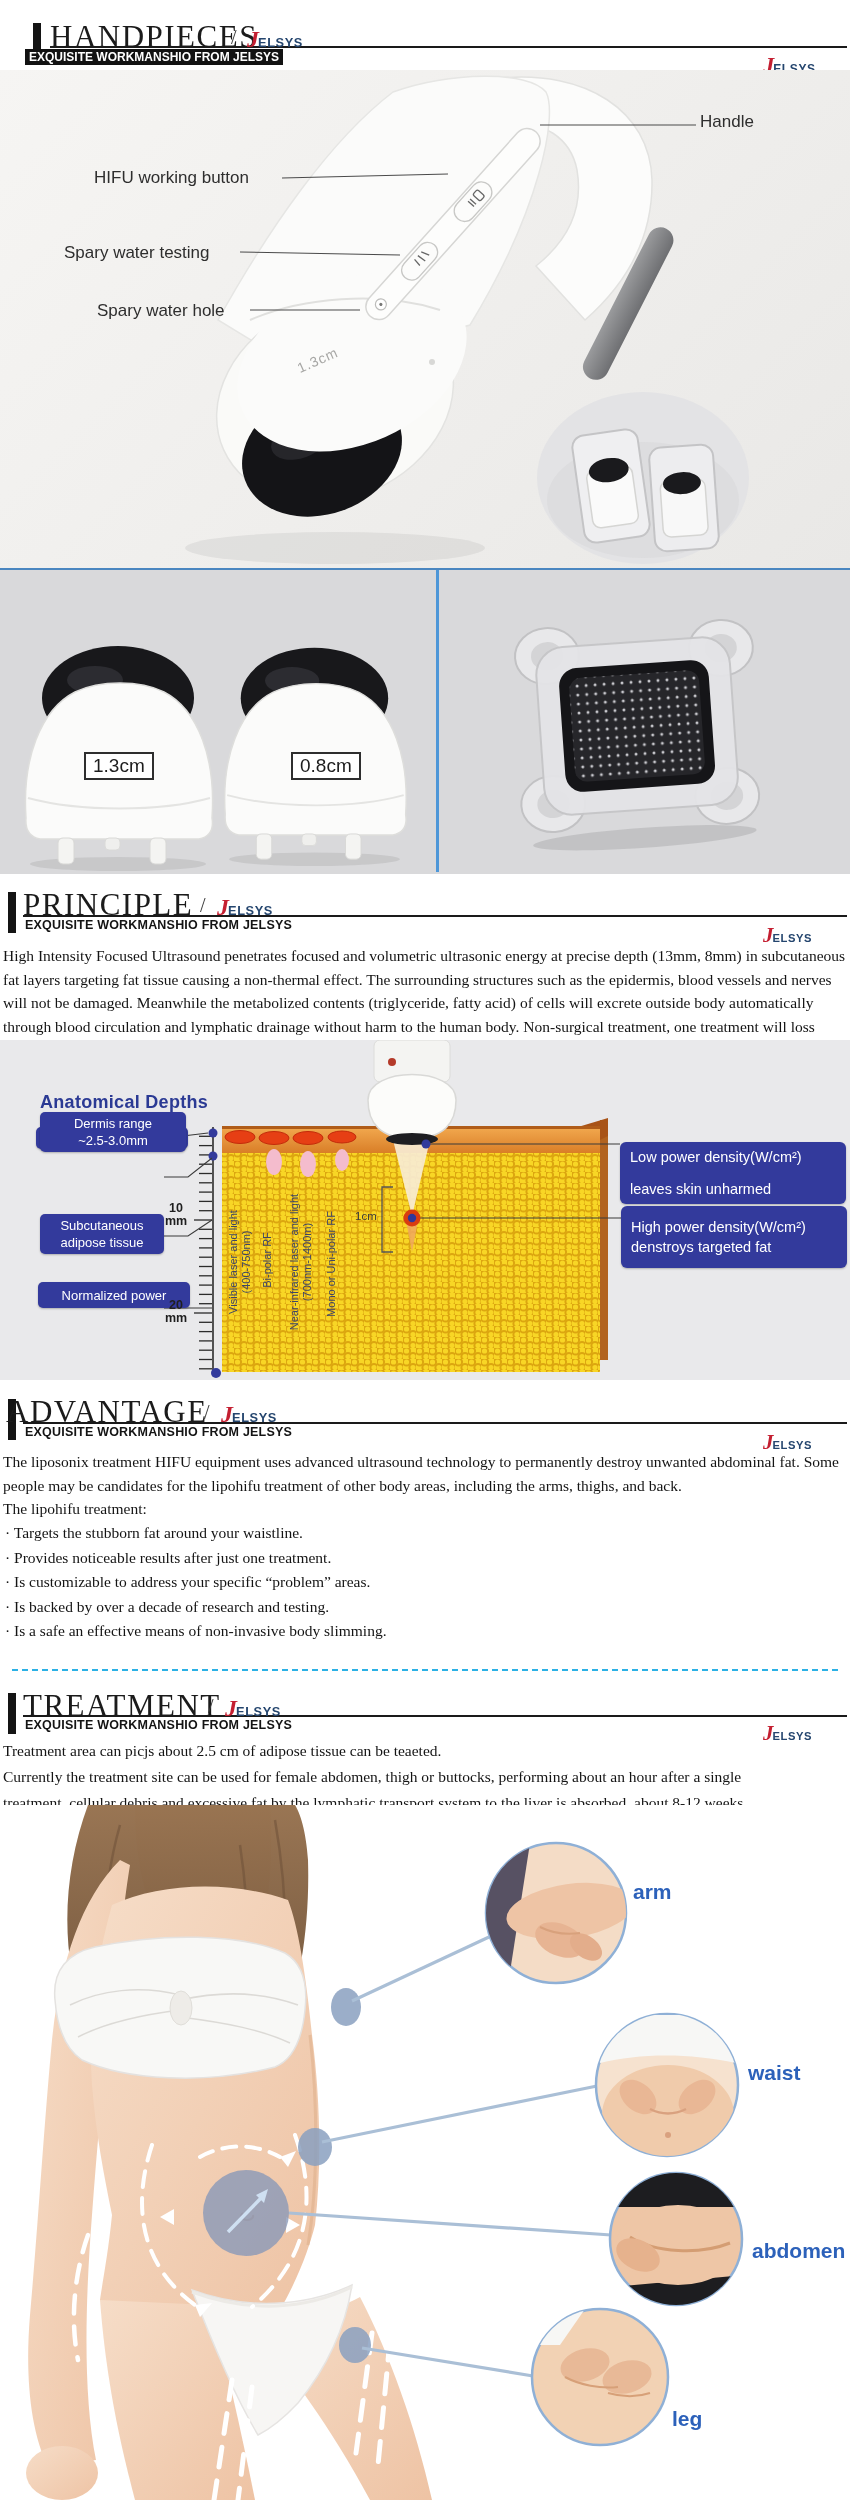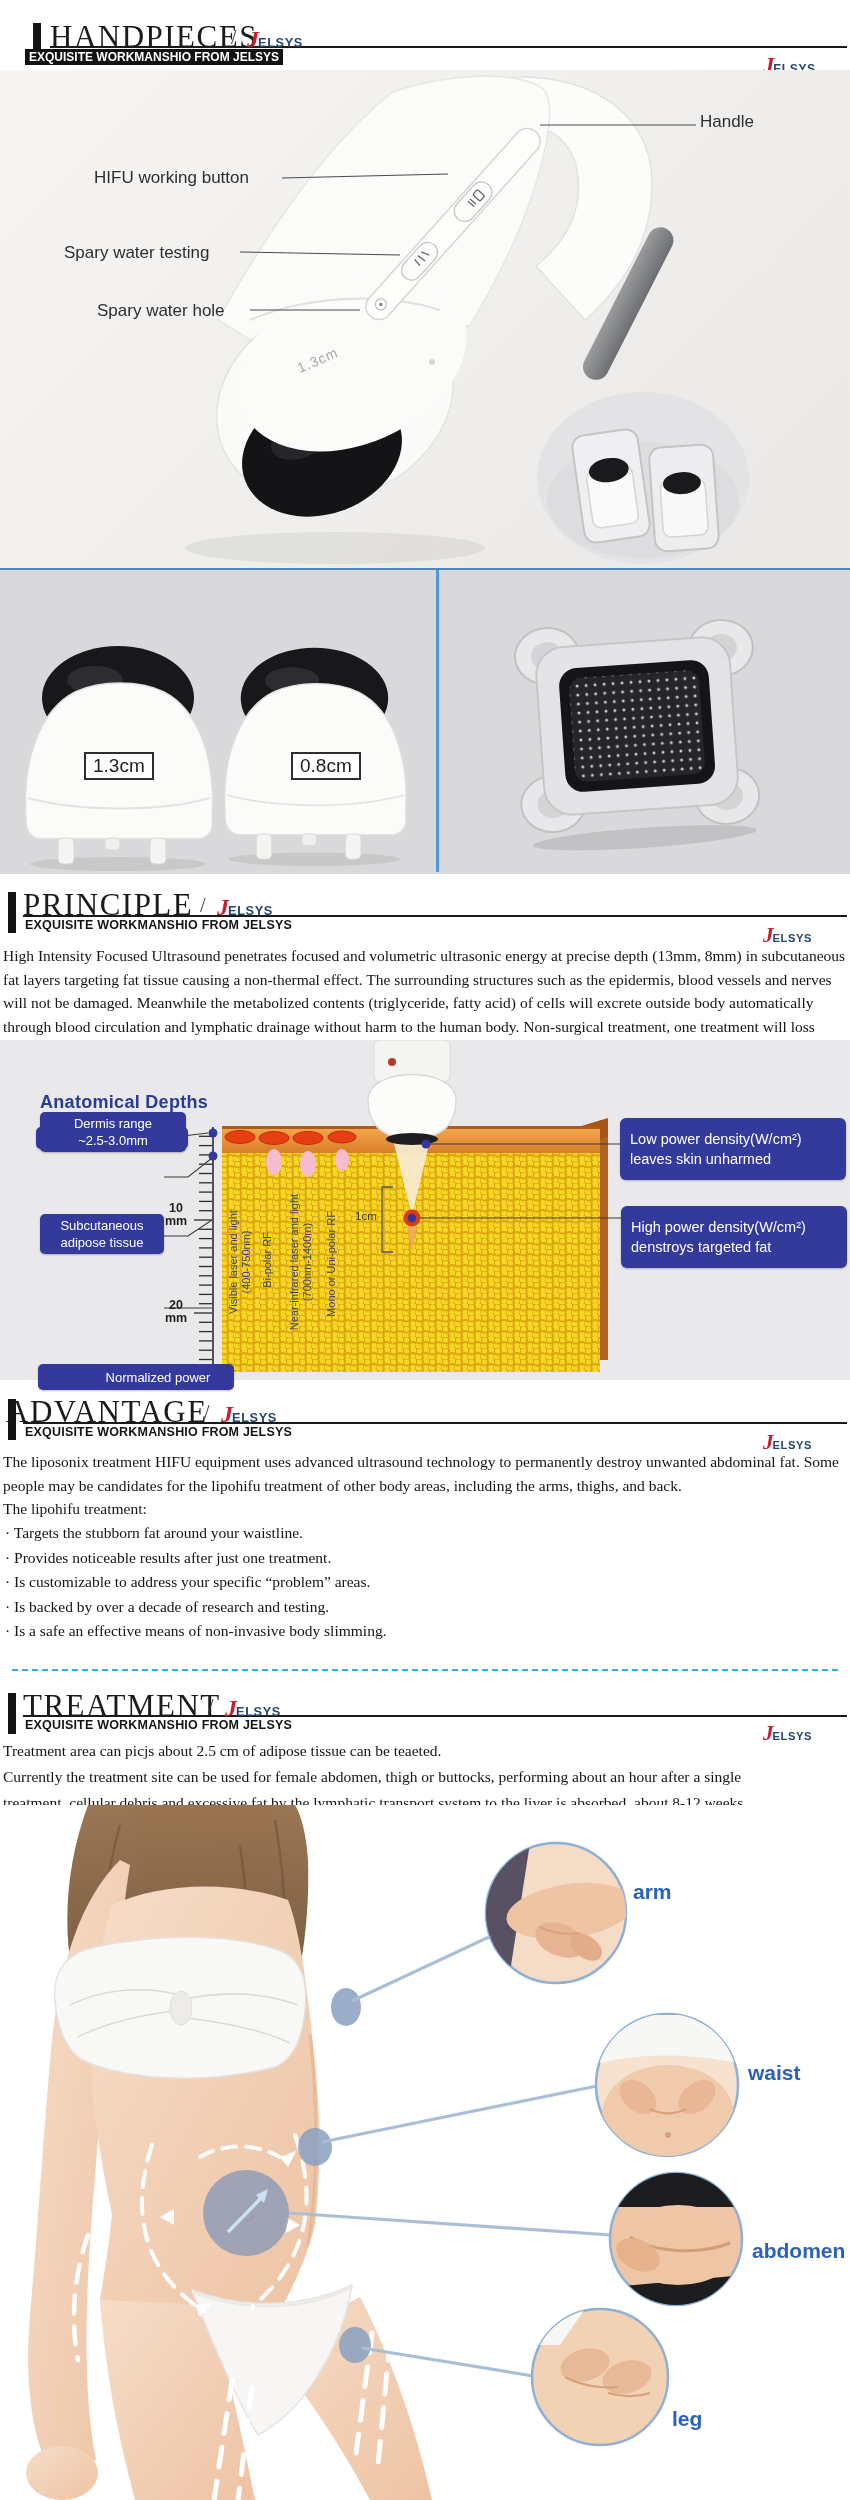--- a/index.html
+++ b/index.html
@@ -305,41 +305,41 @@
   <div class="abs diagram-title" style="left:40px;top:1092px;">Anatomical Depths</div>
   <div class="abs bluebox" style="left:36px;top:1127px;width:152px;height:22px;">Scarfskin ~0.04mm</div>
   <div class="abs bluebox" style="left:40px;top:1112px;width:146px;height:40px;">
     <span>Dermis range</span>
     <span>~2.5-3.0mm</span>
   </div>
   <div class="abs bluebox" style="left:40px;top:1214px;width:124px;height:40px;">
     <span>Subcutaneous</span>
     <span>adipose tissue</span>
   </div>
-  <div class="abs bluebox" style="left:38px;top:1364px;width:152px;height:26px;padding-left:44px;">Normalized power</div>
+  <div class="abs bluebox" style="left:38px;top:1282px;width:152px;height:26px;">Normalized power</div>
   <div class="abs ruler-num" style="left:160px;top:1202px;width:32px;">
     <div>10</div>
     <div>mm</div>
   </div>
   <div class="abs ruler-num" style="left:160px;top:1299px;width:32px;">
     <div>20</div>
     <div>mm</div>
   </div>
   <div class="abs rot-label" style="left:227px;top:1348px;width:172px;">
     <div>Visible laser and light</div>
     <div>(400-750nm)</div>
   </div>
   <div class="abs rot-label" style="left:261px;top:1335px;width:150px;">Bi-polar RF</div>
   <div class="abs rot-label" style="left:288px;top:1352px;width:180px;">
     <div>Near-infrared laser and light</div>
     <div>(700nm-1400m)</div>
   </div>
   <div class="abs rot-label" style="left:325px;top:1350px;width:172px;">Mono or Uni-polar RF</div>
   <div class="abs depth-mark" style="left:355px;top:1210px;">1cm</div>
-  <div class="abs bluebox big" style="left:620px;top:1118px;width:206px;height:52px;">
+  <div class="abs bluebox big" style="left:620px;top:1142px;width:206px;height:52px;justify-content:space-between;">
     <span>Low power density(W/cm²)</span>
     <span>leaves skin unharmed</span>
   </div>
   <div class="abs bluebox big" style="left:621px;top:1206px;width:206px;height:52px;">
     <span>High power density(W/cm²)</span>
     <span>denstroys targeted fat</span>
   </div>
 
   <div class="abs vbar" style="left:8px;top:1399px;height:41px;"></div>
   <div class="abs sec-title" style="left:6px;top:1396px;">ADVANTAGE</div>

